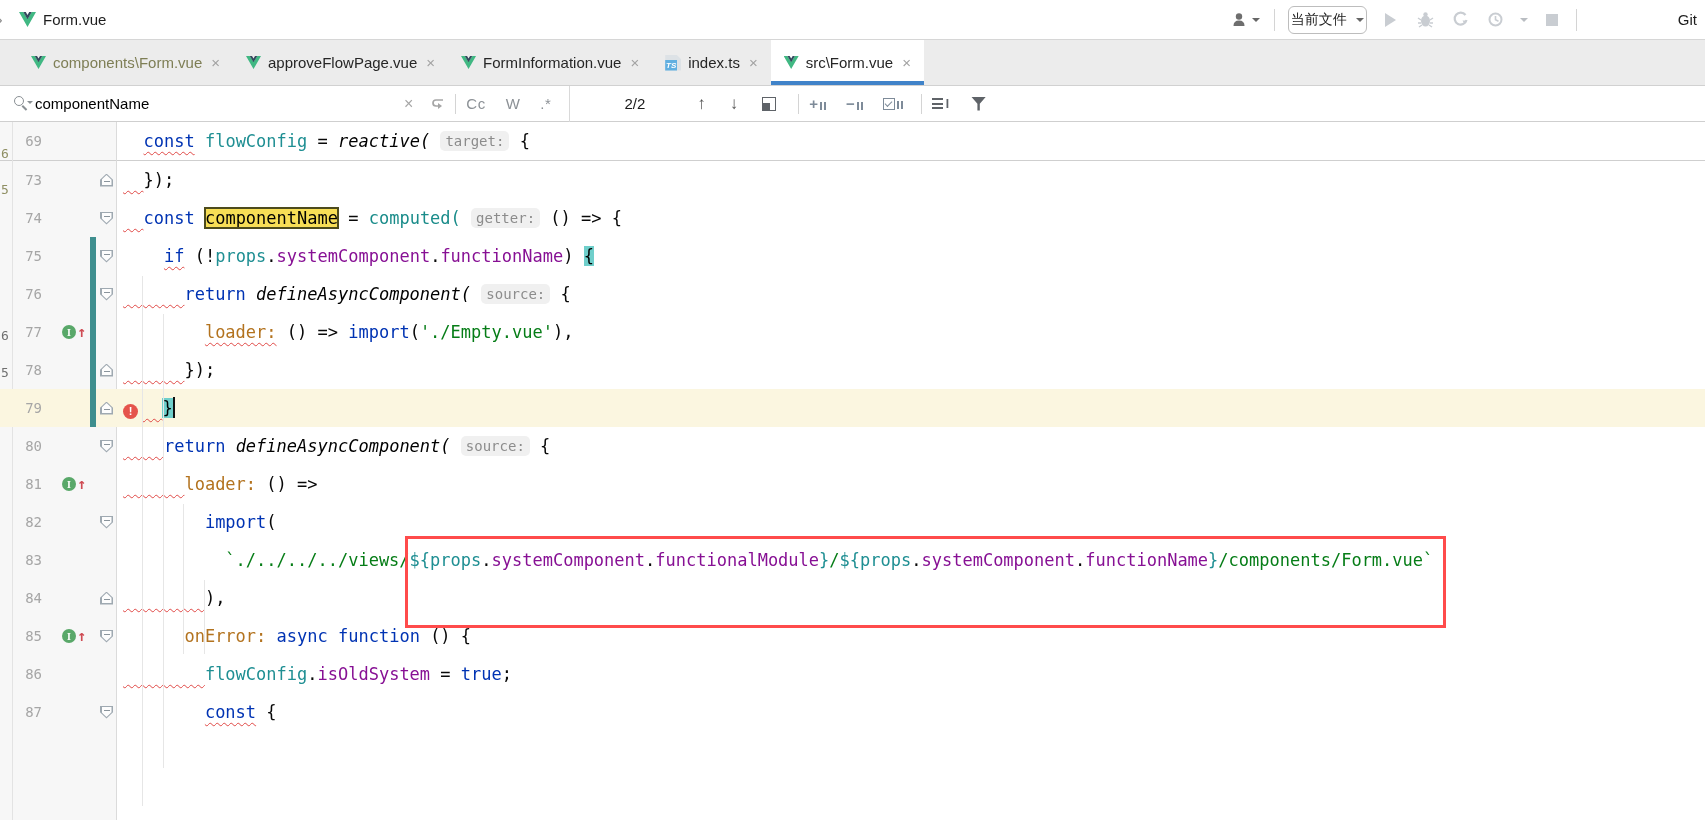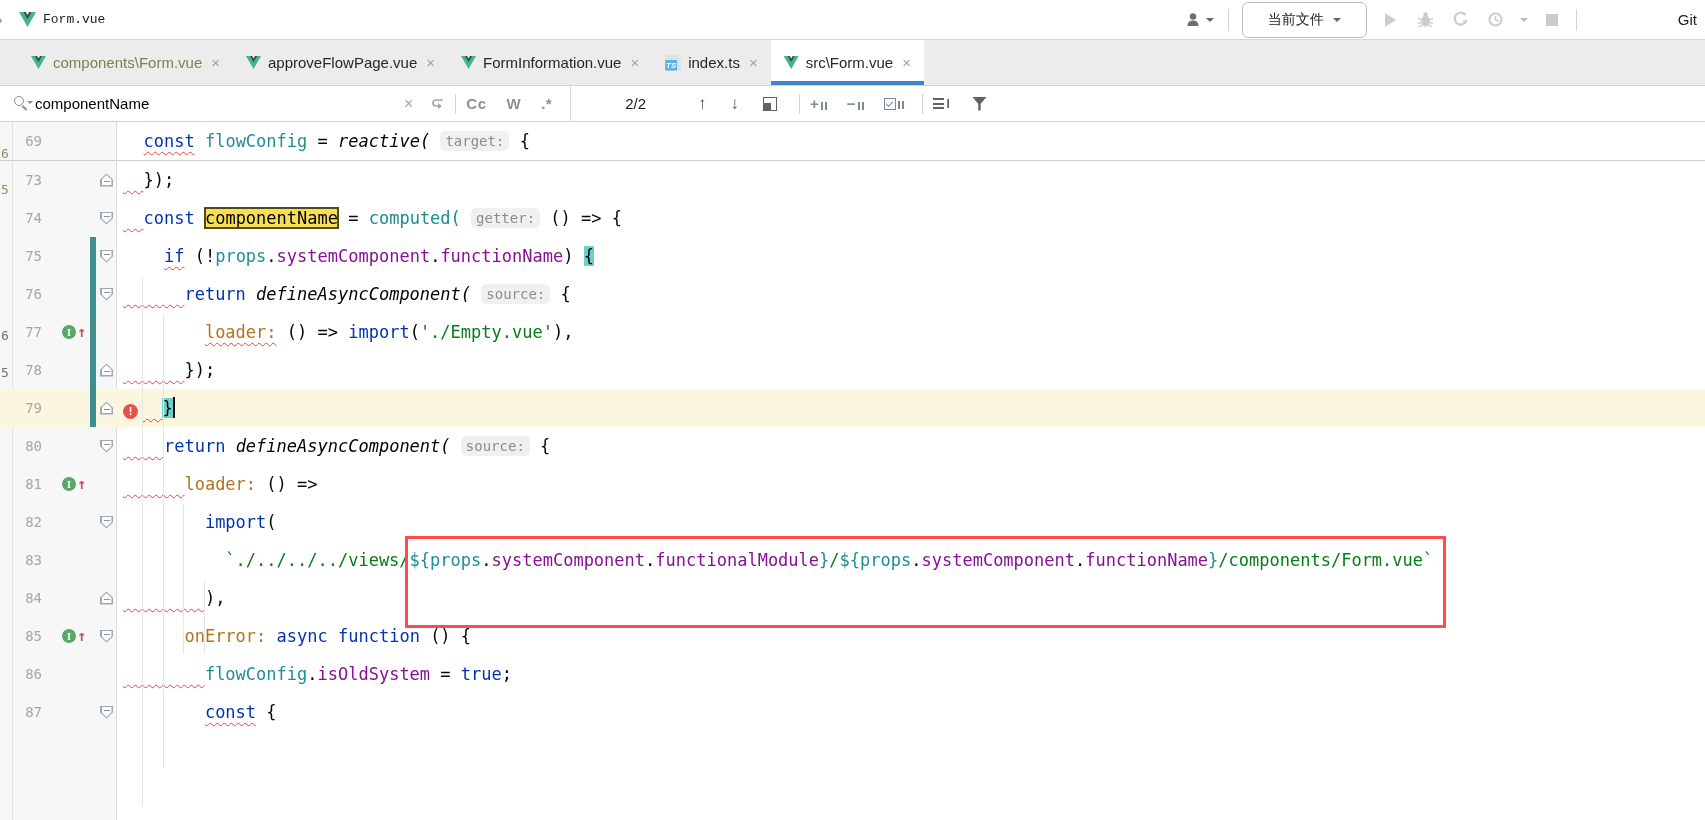--- a/index.html
+++ b/index.html
@@ -9,28 +9,28 @@
 
   
   .titlebar { height:40px; flex:0 0 40px; display:flex; align-items:center;
               border-bottom:1px solid #D6D6D6; background:#FFFFFF; padding:0 8px 0 0; }
   .tb-chevron { color:#8E8E8E; font-size:17px; margin-left:-3px; width:12px; overflow:hidden; display:inline-block; }
   .vue-logo { position:relative; width:17px; height:15px; margin:0 7px 0 10px; flex:0 0 auto; }
   .vue-logo .outer { position:absolute; inset:0; background:#41B883;
                      clip-path:polygon(0 0,25% 0,50% 45%,75% 0,100% 0,50% 100%); }
   .vue-logo .inner { position:absolute; left:25%; top:0; width:50%; height:48%; background:#35495E;
                      clip-path:polygon(0 0,30% 0,50% 40%,70% 0,100% 0,50% 100%); }
-  .tb-title { font-size:13px; color:#1D1D1D;font-family:Liberation Mono, monospace; }
+  .tb-title { font-size:15px; color:#1D1D1D; }
   .tb-right { margin-left:auto; display:flex; align-items:center; gap:13px; }
   .caret-down { width:0; height:0; border-left:4px solid transparent; border-right:4px solid transparent;
                 border-top:4px solid #666; display:inline-block; }
   .caret-down.light { border-top-color:#B9BDC2; }
   .vsep { width:1px; height:22px; background:#D4D4D4; }
   .combo { display:flex; align-items:center; gap:9px; border:1px solid #BDBDBD; border-radius:6px;
-           height:36px; padding:0 25px; background:#fff; }
+           height:28px; padding:0 2px; background:#fff; }
   .combo-label { font-size:14px; color:#1D1D1D; }
   .icon-btn { display:flex; align-items:center; justify-content:center; width:22px; height:22px; }
   .run-tri { width:0; height:0; border-top:7px solid transparent; border-bottom:7px solid transparent;
              border-left:11px solid #C9CDD2; }
   .stop-sq { width:12px; height:12px; background:#C9CDD2; }
   .tb-git { font-size:15px; color:#1D1D1D; margin-left:88px; }
 
   
   .tabbar { height:46px; flex:0 0 46px; background:#ECECEC; border-bottom:1px solid #D1D1D1;
             display:flex; align-items:stretch; padding-left:18px; }
@@ -50,21 +50,21 @@
   .searchbar { height:36px; flex:0 0 36px; background:#FFFFFF; border-bottom:1px solid #CFCFCF;
                display:flex; align-items:center; }
   .mag { position:relative; width:15px; height:15px; margin:0 6px 0 14px; flex:0 0 auto; }
   .mag .lens { position:absolute; left:0; top:0; width:10px; height:10px; border:1.8px solid #8A9094; border-radius:50%; }
   .mag .handle { position:absolute; left:9px; top:9px; width:6px; height:1.8px; background:#8A9094; transform:rotate(45deg); transform-origin:0 0; }
   .mag .mini { position:absolute; right:-4px; top:5px; border-left:3px solid transparent; border-right:3px solid transparent; border-top:3.5px solid #8A9094; }
   .search-input { border:none; outline:none; font-size:15px; color:#000; width:360px;
                   font-family:"Liberation Sans",sans-serif; background:transparent; }
   .sb-ico { color:#A6A6A6; font-size:16px; padding:0 9px; }
   .revert-svg { padding:0 9px; display:flex; align-items:center; }
-  .toggle { color:#8C9196; font-size:15px; font-weight:bold; padding:0 10px; letter-spacing:0.5px; }
+  .toggle { color:#8C9196; font-size:15px; font-weight:normal; padding:0 10px; letter-spacing:0.5px; }
   .inp-endborder { width:1px; height:36px; background:#D9D9D9; margin-left:8px; }
   .match-count { font-size:15px; color:#1b1b1b; margin-left:54px; }
   .nav-arrow { color:#545454; font-size:17px; padding:0 12px; }
   .sel-sq { position:relative; width:14px; height:14px; border:1.6px solid #5F6368; margin:0 12px; }
   .sel-sq i { position:absolute; left:0; bottom:0; width:7px; height:7px; background:#5F6368; }
   .occ { display:flex; align-items:flex-end; gap:2px; padding:0 10px; }
   .occ .g { color:#7E8B99; font-size:15px; font-weight:bold; line-height:14px; }
   .occ .bars { display:flex; gap:2px; padding-bottom:1px; }
   .occ .bars i { width:2px; height:8px; background:#7E8B99; display:block; }
   .occ .chk { width:12px; height:12px; border:1.6px solid #7E8B99; position:relative; }

